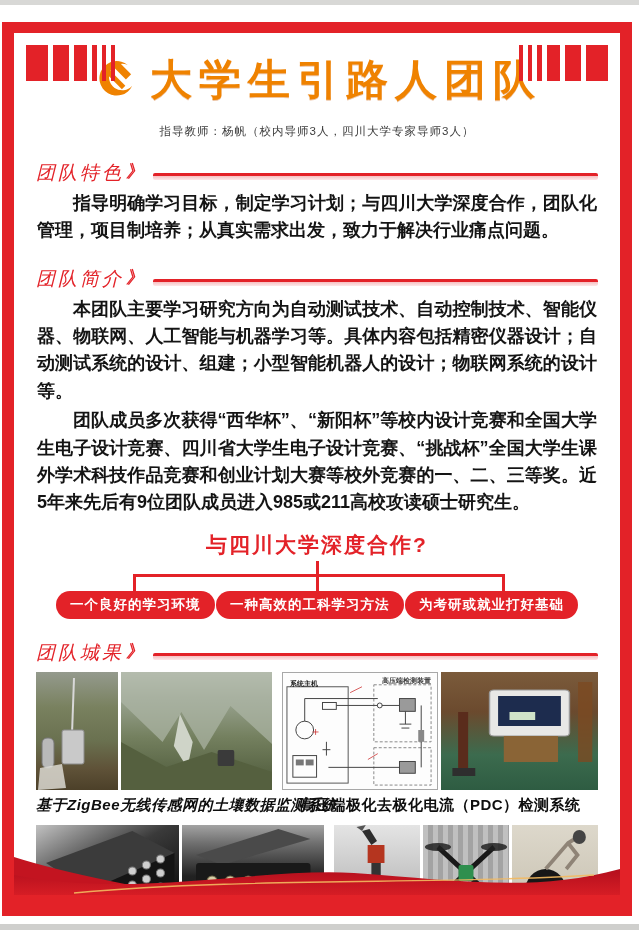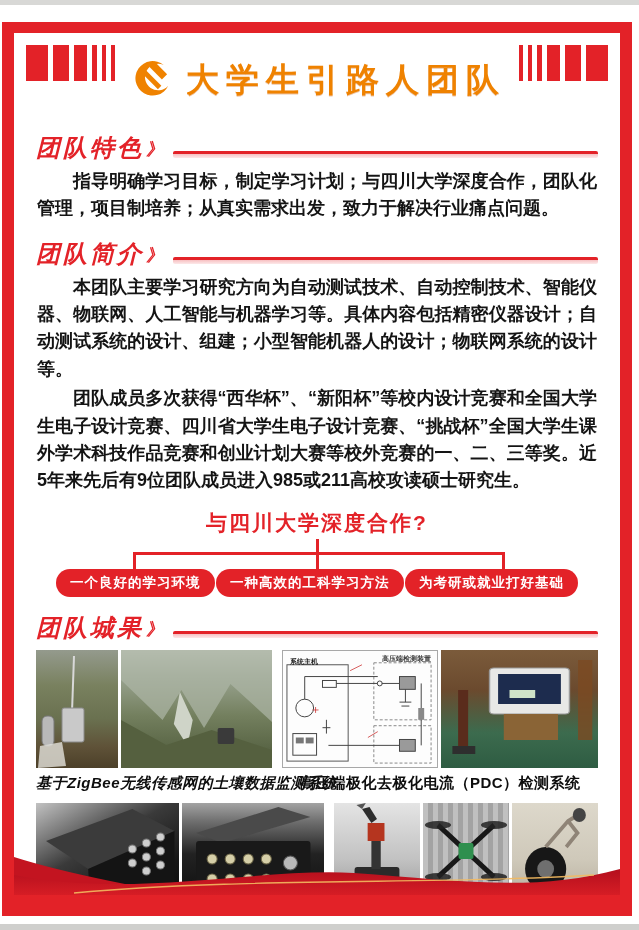--- a/index.html
+++ b/index.html
@@ -26,31 +26,31 @@
   .bars span { background:#e32228; height:100%; display:block; }
   .bars.left span:nth-child(1){width:22px;} .bars.left span:nth-child(2){width:16px;}
   .bars.left span:nth-child(3){width:13px;} .bars.left span:nth-child(4){width:5px;}
   .bars.left span:nth-child(5){width:4px;}  .bars.left span:nth-child(6){width:4px;}
   .bars.right span:nth-child(1){width:4px;} .bars.right span:nth-child(2){width:4px;}
   .bars.right span:nth-child(3){width:5px;} .bars.right span:nth-child(4){width:13px;}
   .bars.right span:nth-child(5){width:16px;} .bars.right span:nth-child(6){width:22px;}
   .banner-inner { display:flex; align-items:center; gap:12px; }
   .emblem { width:46px; height:46px; flex:0 0 auto; }
   .banner-title {
-    color:#ef8200; font-size:33px; font-weight:bold; letter-spacing:7px;
+    color:#ef8200; font-size:42px; font-weight:bold; letter-spacing:7px;
     text-shadow:0 1px 0 rgba(200,90,0,.35); white-space:nowrap;
   }
 
   
   .main-title { text-align:center; font-size:27px; font-weight:bold; color:#101010; letter-spacing:3px; margin-top:2px; }
   .sub-title  { text-align:center; font-size:11.5px; color:#3c3c3c; margin-top:7px; letter-spacing:1px; }
 
   
   .sec-head { display:flex; align-items:flex-end; margin:15px 20px 0 22px; height:28px; }
-  .sec-head .h-text { color:#e32228; font-size:24px; font-weight:bold; font-style:italic; letter-spacing:3px; line-height:1; }
+  .sec-head .h-text { color:#e32228; font-size:19px; font-weight:normal; font-style:italic; letter-spacing:3px; line-height:1; }
   .sec-head .h-marker { color:#e32228; font-size:17px; font-weight:bold; font-style:italic; margin-left:2px; line-height:1.1; }
   .sec-head .h-line {
     flex:1; height:7px; margin:0 2px 2px 10px; border-radius:2px;
     background:linear-gradient(180deg,#e32228 0%,#e32228 38%,rgba(227,34,40,.30) 38%,rgba(227,34,40,.10) 100%);
   }
 
   .para { margin:8px 23px 0 23px; font-size:18px; line-height:1.52; color:#141414; font-weight:bold; text-indent:2em; text-align:justify; }
   .para + .para { margin-top:2px; }
 
   
@@ -121,20 +121,21 @@
     <div class="banner-inner">
       <svg class="emblem" viewBox="0 0 40 40">
         <path d="M31 7 A15 15 0 1 0 35 25 A11.5 11.5 0 1 1 31 7 Z" fill="#ef8200"></path>
         <path d="M13 9 L29 25 L26 28 L10 12 Z" fill="#ef8200"></path>
         <path d="M23 4 L34 15 L29.5 19.5 L18.5 8.5 Z" fill="#ef8200"></path>
       </svg>
       <div class="banner-title">大学生引路人团队</div>
     </div>
   </div>
 
+  <div class="sub-title">指导教师：杨帆（校内导师3人，四川大学专家导师3人）</div>
 
   <div class="sec-head">
     <span class="h-text">团队特色</span>
     <span class="h-marker">》</span>
     <span class="h-line"></span>
   </div>
   <p class="para">指导明确学习目标，制定学习计划；与四川大学深度合作，团队化管理，项目制培养；从真实需求出发，致力于解决行业痛点问题。</p>
 
   <div class="sec-head">
     <span class="h-text">团队简介</span>

